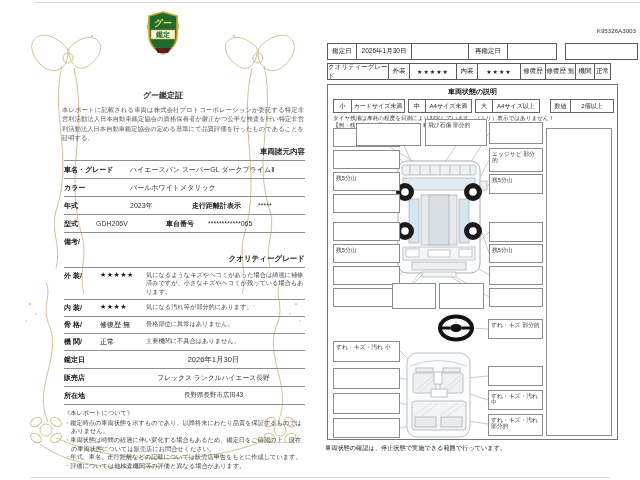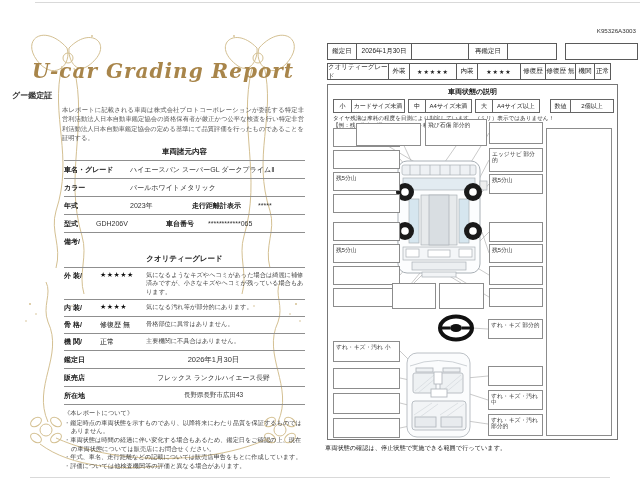--- a/index.html
+++ b/index.html
@@ -6,26 +6,26 @@
   .canvas{position:relative;width:640px;height:480px;background:#ffffff;overflow:hidden;
           font-family:"Liberation Sans",sans-serif;color:#3a3a3a;}
   .scan-edge{position:absolute;height:1px;background:#d9d9d9;}
   
   .page-left{position:absolute;left:12px;top:6px;width:302px;height:466px;background:#fff;overflow:hidden;}
   .flourish{position:absolute;left:0;top:0;pointer-events:none;}
   .emblem{position:absolute;left:50%;top:5px;transform:translateX(-50%);}
   .cert-title{position:absolute;left:0;top:53px;width:100%;text-align:center;
               font-family:"DejaVu Serif",serif;font-style:italic;font-weight:bold;
               font-size:20px;color:#a8854a;letter-spacing:1px;white-space:nowrap;}
-  .cert-subtitle{position:absolute;left:0;top:84px;width:100%;text-align:left;
+  .cert-subtitle{position:absolute;left:0;top:84px;width:100%;text-align:center;
                  font-size:8px;font-weight:bold;color:#333;}
   .intro{position:absolute;left:50px;right:10px;top:99px;margin:0;font-size:6.3px;
          line-height:1.5;color:#555;text-align:justify;}
   .cert-body{position:absolute;left:52px;right:9px;top:141px;}
-  .sec-title{text-align:center;font-size:7.5px;font-weight:bold;color:#222;margin-bottom:3px;}
+  .sec-title{text-align:right;font-size:7.5px;font-weight:bold;color:#222;margin-bottom:3px;}
   .srow{display:flex;align-items:baseline;padding:4px 0 3px 0;border-bottom:1px solid #8f8f8f;font-size:7px;}
   .srow.top{border-top:1px solid #8f8f8f;}
   .srow.no-b{border-bottom:none;}
   .slabel{font-weight:bold;color:#222;flex:0 0 auto;}
   .sval{color:#333;}
   .qrow{display:flex;align-items:flex-start;padding:3px 0;border-bottom:1px solid #8f8f8f;font-size:7px;}
   .qrow.top{border-top:1px solid #8f8f8f;}
   .qlabel{flex:0 0 36px;font-weight:bold;color:#222;}
   .qval{flex:0 0 46px;letter-spacing:0.5px;color:#111;}
   .qdesc{flex:1;font-size:6.2px;line-height:1.35;color:#444;}
@@ -108,22 +108,32 @@
         <circle cx="284" cy="298" r="1"></circle>
           <circle cx="278" cy="308" r="0.8"></circle>
           <circle cx="288" cy="315" r="0.8"></circle>
         <circle cx="80" cy="30" r="0.9"></circle>
           <circle cx="222" cy="30" r="0.9"></circle>
         <circle cx="60" cy="300" r="0.8"></circle>
           <circle cx="242" cy="300" r="0.8"></circle>
       </g>
     </svg>
 
-
-    <div class="cert-title">U-car Grading Report</div>
+    <div class="emblem">
+      <svg width="34" height="44" viewBox="0 0 34 44">
+        <path d="M6,6 C2,10 0,16 3,20" stroke="#c9a227" fill="none" stroke-width="1"></path>
+        <path d="M28,6 C32,10 34,16 31,20" stroke="#c9a227" fill="none" stroke-width="1"></path>
+        <path d="M17,1 L31,5 L31,23 C31,34 24,40 17,43 C10,40 3,34 3,23 L3,5 Z" fill="#1d6b2f" stroke="#c9a227" stroke-width="1.6"></path>
+        <text x="17" y="15" fill="#ffd84d" font-size="9" font-weight="bold" text-anchor="middle">グー</text>
+        <rect x="5" y="19" width="24" height="9" fill="#fff7d6" stroke="#c9a227" stroke-width="0.6"></rect>
+        <text x="17" y="26" fill="#1d6b2f" font-size="7" font-weight="bold" text-anchor="middle">鑑定</text>
+        <path d="M9,37 L25,37 L22,42 L12,42 Z" fill="#5a1f1f"></path>
+      </svg>
+    </div>
+
     <div class="cert-subtitle">グー鑑定証</div>
     <p class="intro">本レポートに記載される車両は株式会社プロトコーポレーションが委託する特定非営利活動法人日本自動車鑑定協会の資格保有者が厳正かつ公平な検査を行い特定非営利活動法人日本自動車鑑定協会の定める基準にて品質評価を行ったものであることを証明する。</p>
 
     <div class="cert-body">
       <div class="sec-title">車両諸元内容</div>
 
       <div class="srow top">
         <span class="slabel" style="width:66px">車名・グレード</span>
         <span class="sval">ハイエースバン スーパーGL ダークプライムⅡ</span>
       </div>

